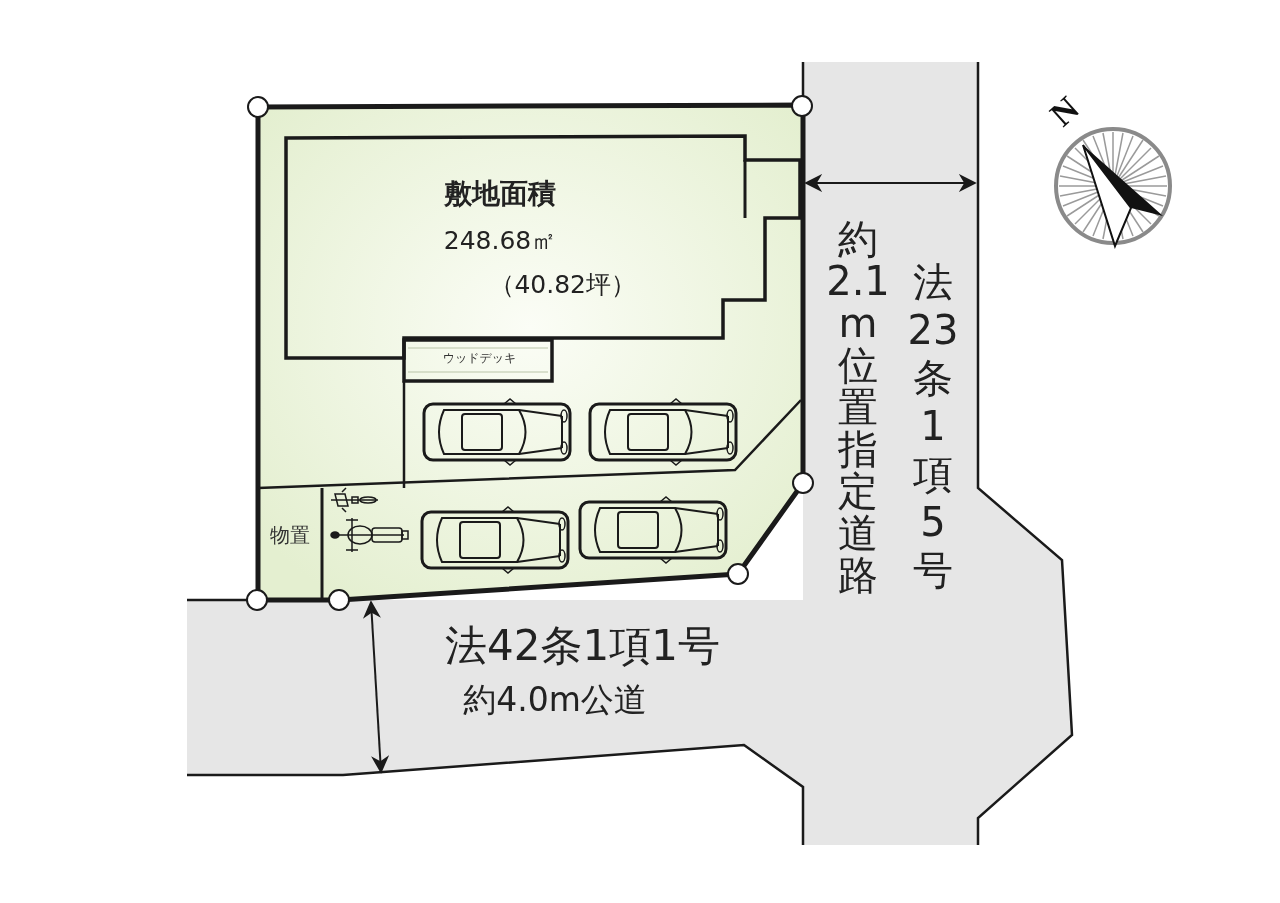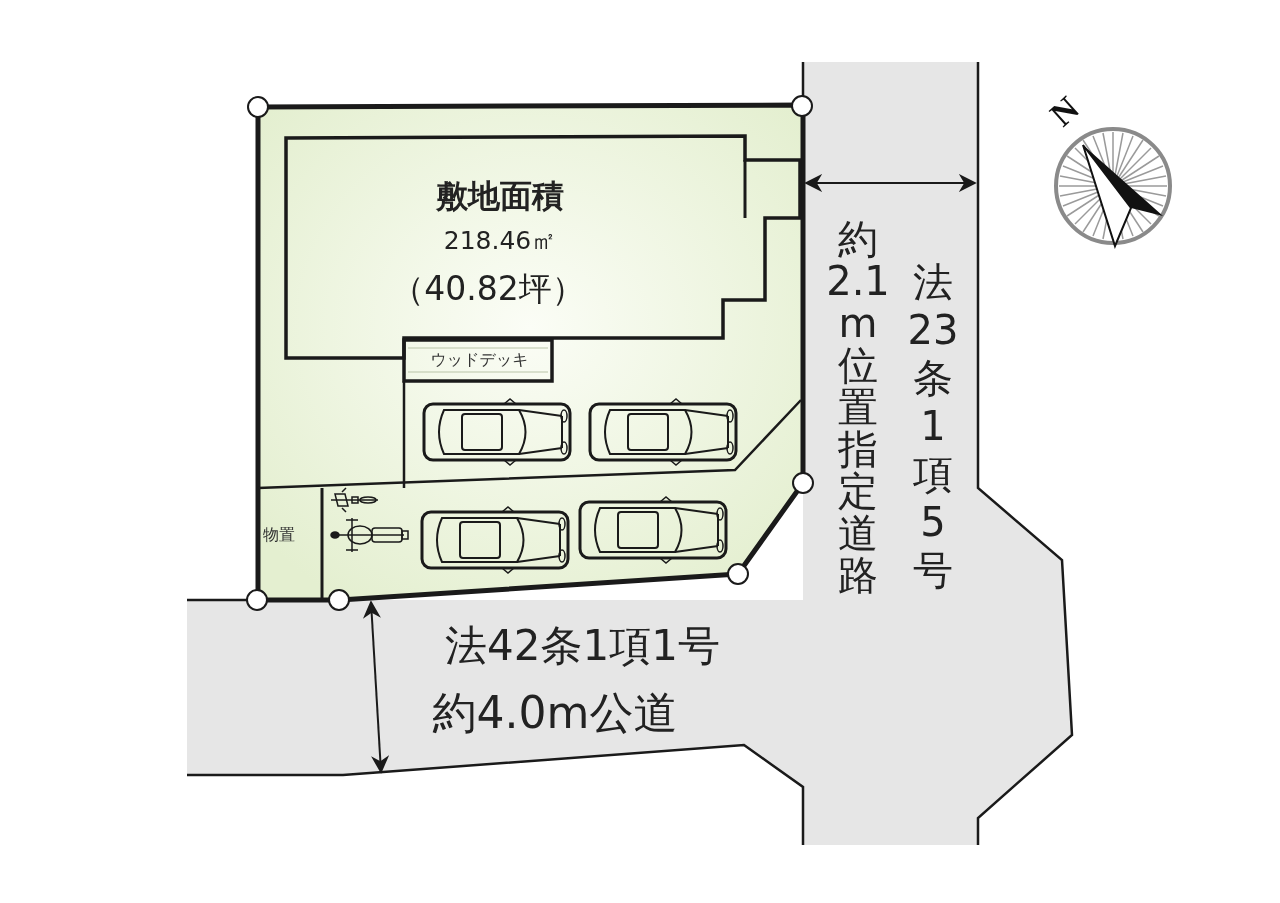--- a/index.html
+++ b/index.html
@@ -1,27 +1,27 @@
 <!DOCTYPE html>
 <html><head>
 <meta charset="utf-8">
 <style>
   html, body { margin:0; padding:0; background:#ffffff; }
   body { width:1280px; height:903px; position:relative; overflow:hidden;
          font-family:"DejaVu Sans","Liberation Sans",sans-serif; color:#222; }
   #canvas { position:absolute; left:0; top:0; width:1280px; height:903px; }
   .lbl { position:absolute; color:#222; white-space:nowrap; line-height:1; }
-  .area-title { left:400px; top:180px; width:200px; text-align:center; font-size:32px; font-weight:bold; }
+  .area-title { left:400px; top:180px; width:200px; text-align:center; font-size:28px; font-weight:bold; }
   .area-value { left:380px; top:228px; width:240px; text-align:center; font-size:25px; }
-  .area-tsubo { left:368px; top:272px; width:240px; text-align:center; font-size:33px; }
-  .deck-lbl { left:407px; top:352px; width:145px; text-align:center; font-size:16px; color:#333; }
-  .storage-lbl { left:263px; top:525px; width:54px; text-align:left; font-size:16px; line-height:20px; white-space:normal; color:#333; }
+  .area-tsubo { left:396px; top:272px; width:240px; text-align:right; font-size:25px; }
+  .deck-lbl { left:407px; top:352px; width:145px; text-align:center; font-size:12px; color:#333; }
+  .storage-lbl { left:263px; top:525px; width:54px; text-align:center; font-size:20px; line-height:20px; white-space:normal; color:#333; }
   .vtext { position:absolute; display:flex; flex-direction:column; align-items:center; font-size:40px; line-height:42px; color:#222; }
   .road-s-1 { left:390px; top:625px; width:330px; text-align:right; font-size:42px; }
-  .road-s-2 { left:390px; top:683px; width:330px; text-align:center; font-size:44px;margin-top:8px; }
+  .road-s-2 { left:390px; top:683px; width:330px; text-align:center; font-size:33px; }
 </style>
 </head>
 <body>
 
 <svg id="canvas" width="1280" height="903" viewBox="0 0 1280 903" xmlns="http://www.w3.org/2000/svg">
   <defs>
     <radialGradient id="lotGrad" cx="0.5" cy="0.45" r="0.65">
       <stop offset="0" stop-color="#fbfdf6"></stop>
       <stop offset="1" stop-color="#e4efd0"></stop>
     </radialGradient>
@@ -116,21 +116,21 @@
       <line x1="-46" y1="-30" x2="46" y2="30"></line>
       <line x1="-46" y1="30" x2="46" y2="-30"></line>
     </g>
     <path d="M-30,-41 L50,30 L18,22 Z" fill="#111"></path>
     <path d="M-30,-41 L18,22 L2,60 Z" fill="#ffffff" stroke="#111" stroke-width="2"></path>
     <text x="-50" y="-58" font-family="Liberation Serif, serif" font-size="34" font-weight="bold" fill="#111" transform="rotate(-42,-50,-58)">N</text>
   </g>
 </svg>
 
 <div class="lbl area-title">敷地面積</div>
-<div class="lbl area-value">218.46㎡</div>
+<div class="lbl area-value">248.68㎡</div>
 <div class="lbl area-tsubo">（40.82坪）</div>
 <div class="lbl deck-lbl">ウッドデッキ</div>
 <div class="lbl storage-lbl">物置</div>
 
 <div class="vtext" style="left:818px; top:218px; width:80px;">
   <span>約</span>
   <span>2.1</span>
   <span>m</span>
   <span>位</span>
   <span>置</span>

